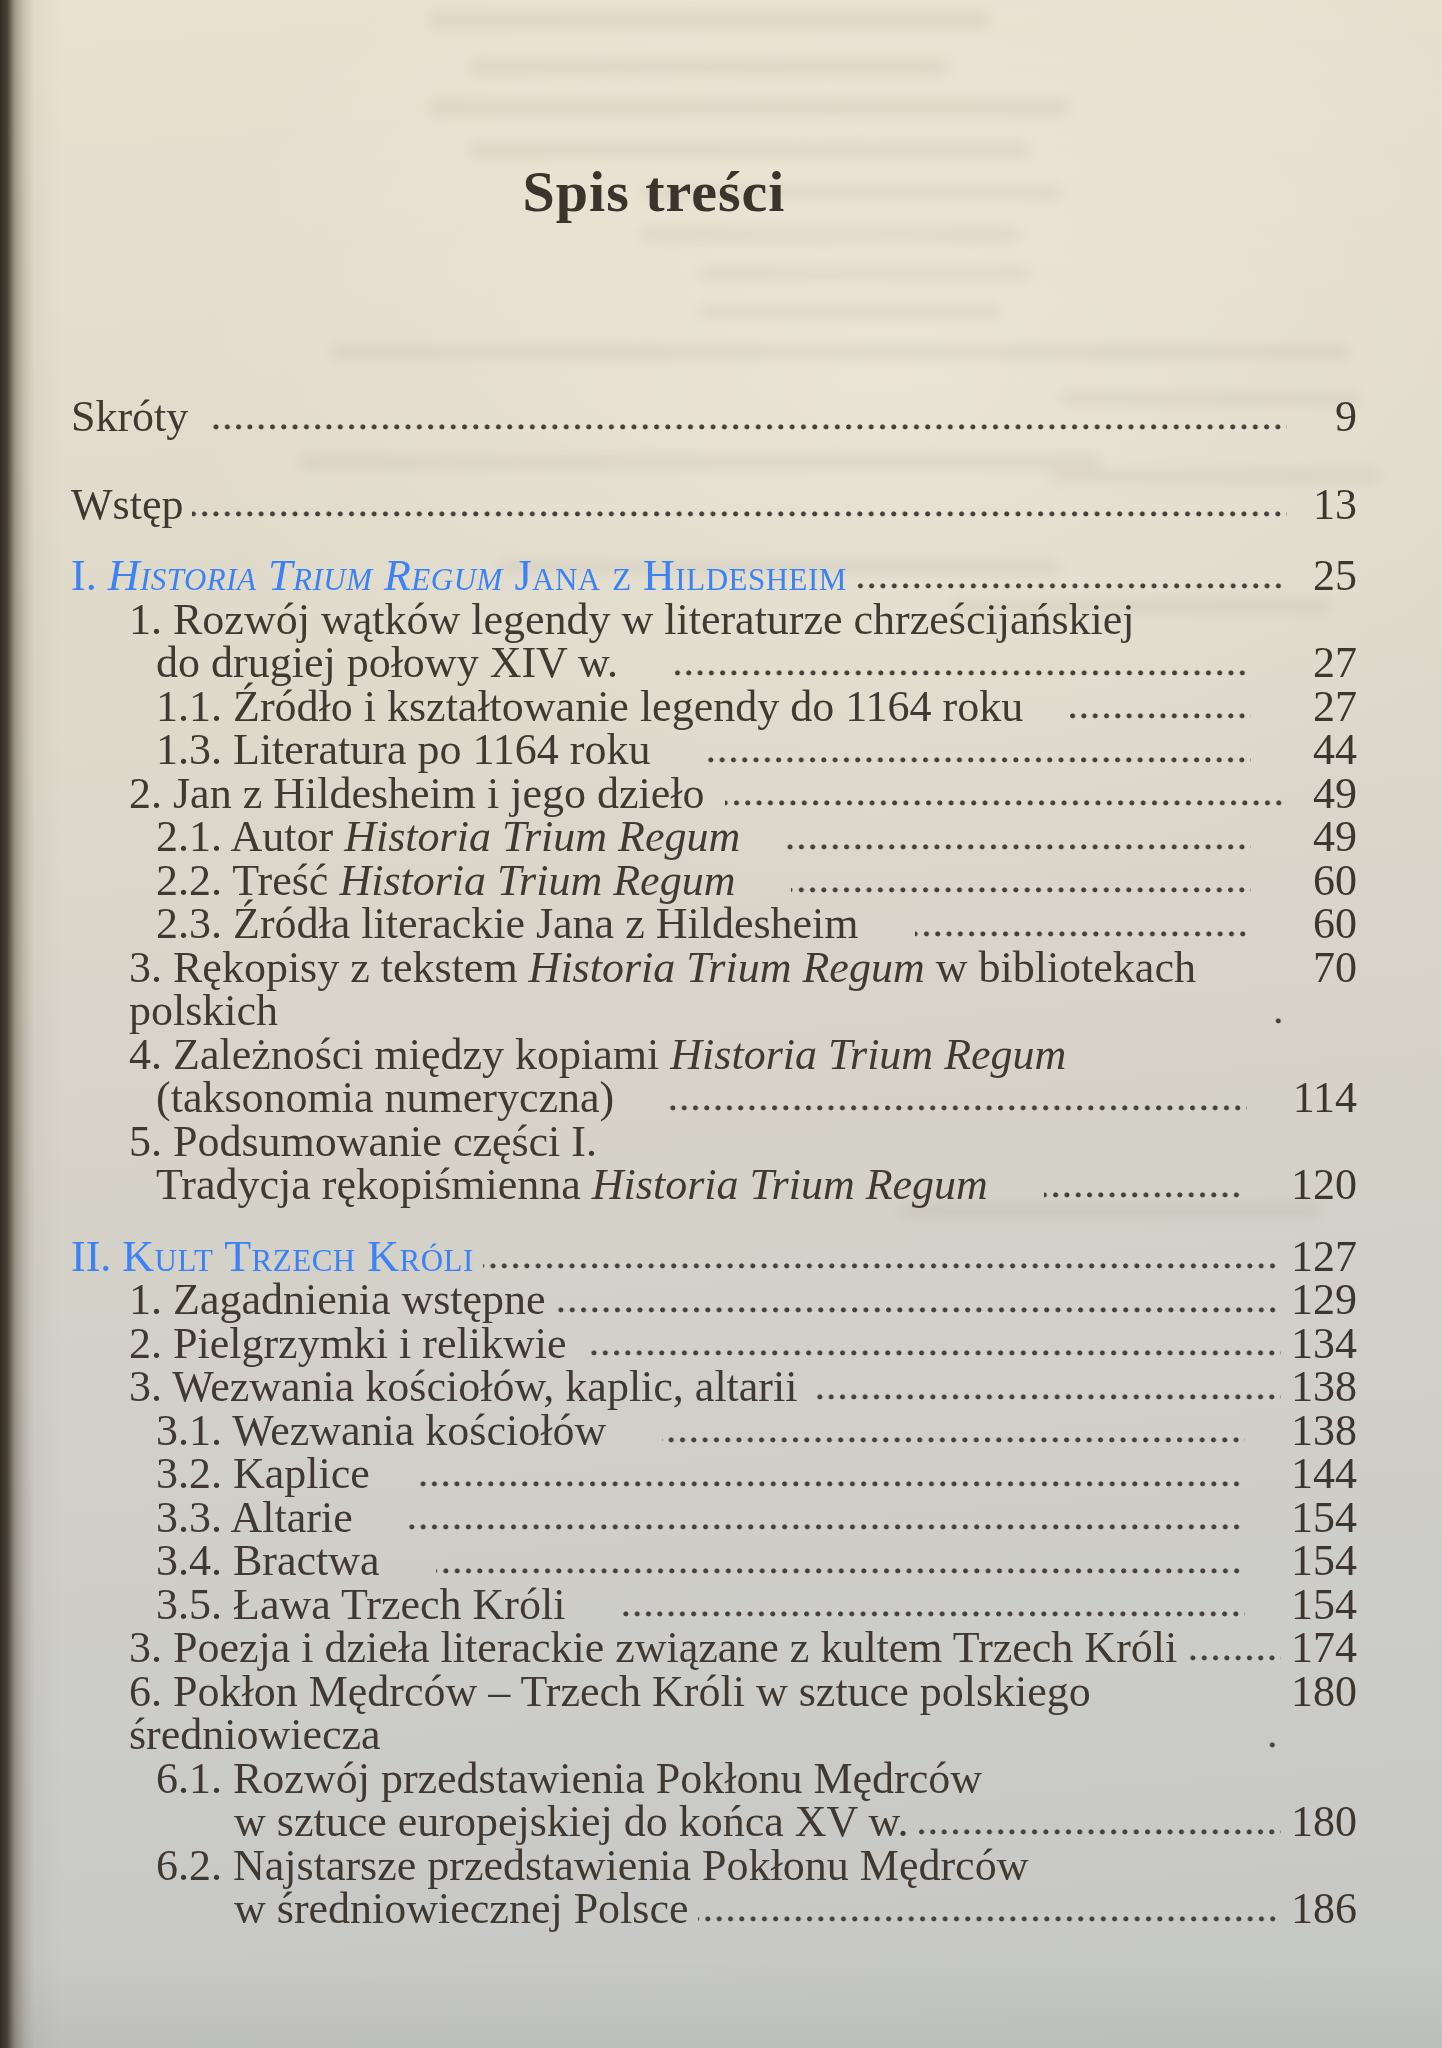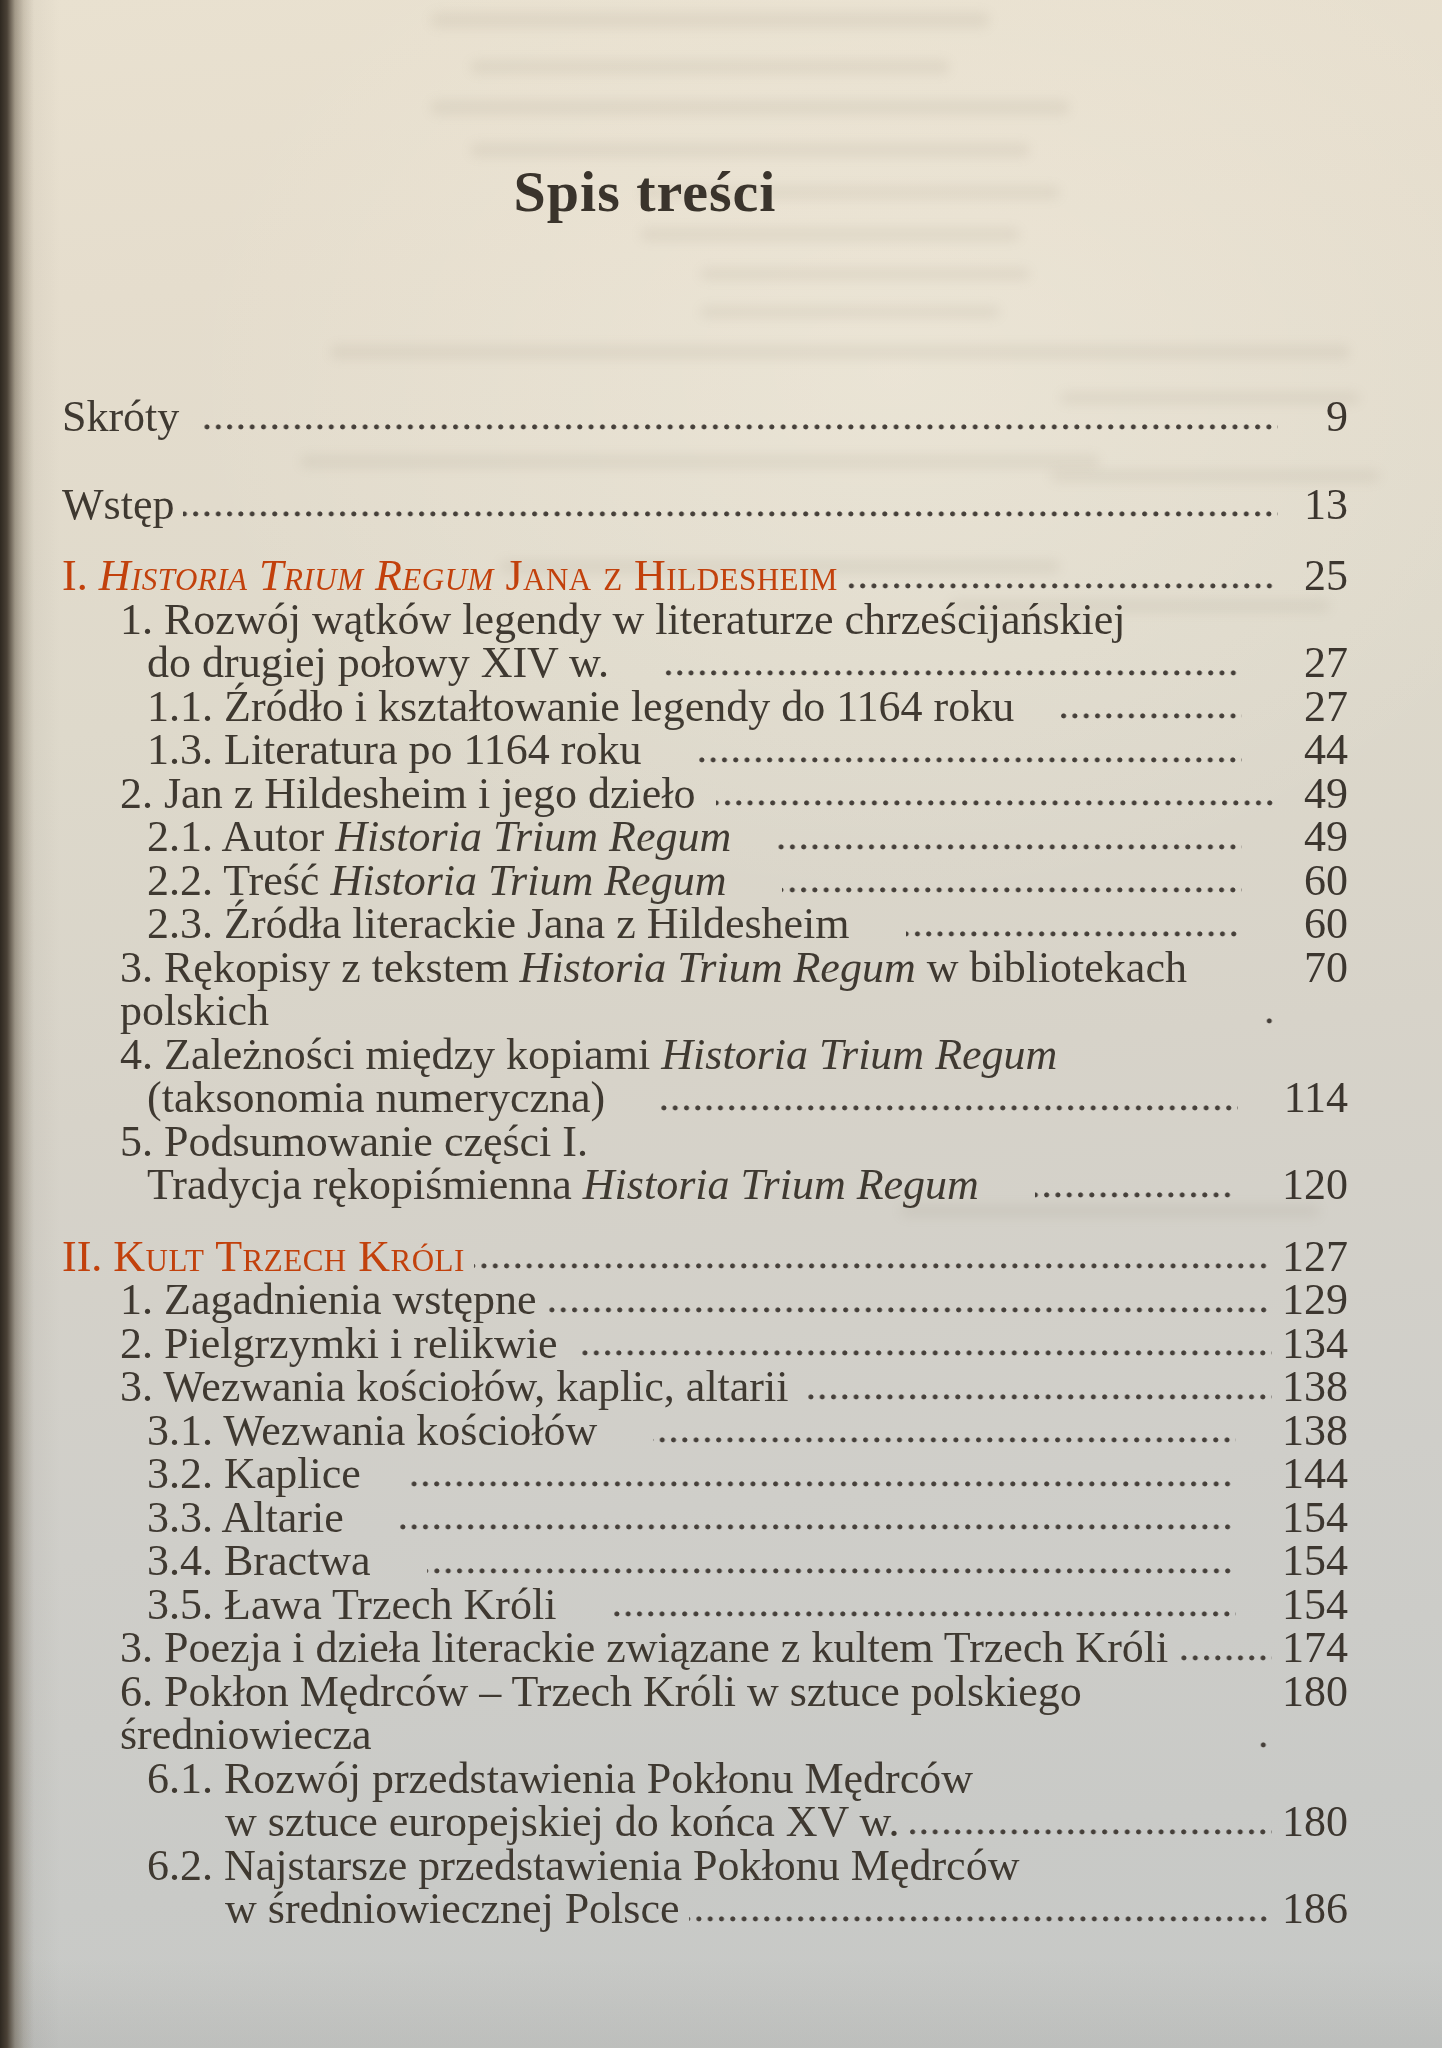--- a/index.html
+++ b/index.html
@@ -10,33 +10,33 @@
     color:#3f3931;
   }
   .vignette{position:absolute;inset:0;pointer-events:none;
     background:radial-gradient(ellipse 1200px 900px at 62% 18%,rgba(255,250,236,0.28),rgba(0,0,0,0) 60%),
                linear-gradient(90deg,rgba(60,50,38,0.10) 0,rgba(60,50,38,0) 60px),
                linear-gradient(0deg,rgba(70,70,66,0.08) 0,rgba(70,70,66,0) 90px);}
   .left-edge{position:absolute;top:0;left:0;width:34px;height:2048px;pointer-events:none;
     background:linear-gradient(90deg,#2e2820 0,#4a4136 7px,rgba(92,81,64,0.45) 15px,rgba(110,98,78,0.18) 24px,rgba(110,98,78,0) 34px);}
   .smudge{position:absolute;background:#8a7e6a;opacity:0.11;filter:blur(6px);border-radius:8px;pointer-events:none;}
 
-  .content{position:absolute;left:62px;top:0;width:1286px;}
+  .content{position:absolute;left:71px;top:0;width:1286px;}
   .title{margin:162px 120px 0 0;text-align:center;font-size:58px;line-height:60px;
     color:#3a342c;letter-spacing:1px;}
   .toc{margin-top:173px;font-size:44px;}
   .row{display:flex;align-items:baseline;line-height:43.5px;}
   .ind0{padding-left:0;}
   .ind1{padding-left:58px;}
   .ind2{padding-left:85px;gap:36px;}
   .ind3{padding-left:163px;}
   .label{white-space:pre-wrap;}
   .label .it{font-style:italic;}
   .label .sc{font-variant:small-caps;letter-spacing:0.5px;}
-  .part .label{color:#c2410c;}
+  .part .label{color:#3b82f6;}
   .leader{flex:1 1 auto;min-width:16px;height:6px;align-self:flex-end;
     margin:0 10px 9px 9px;
     background-image:radial-gradient(circle at 2.6px 2.9px,#46403a 2.05px,rgba(70,64,58,0) 2.9px);
     background-size:11.3px 6px;background-repeat:repeat-x;background-position:right 0;}
   .page{flex:0 0 auto;min-width:60px;text-align:right;color:#3c362f;}
 </style>
 </head>
 <body>
 
 <div class="vignette"></div>

